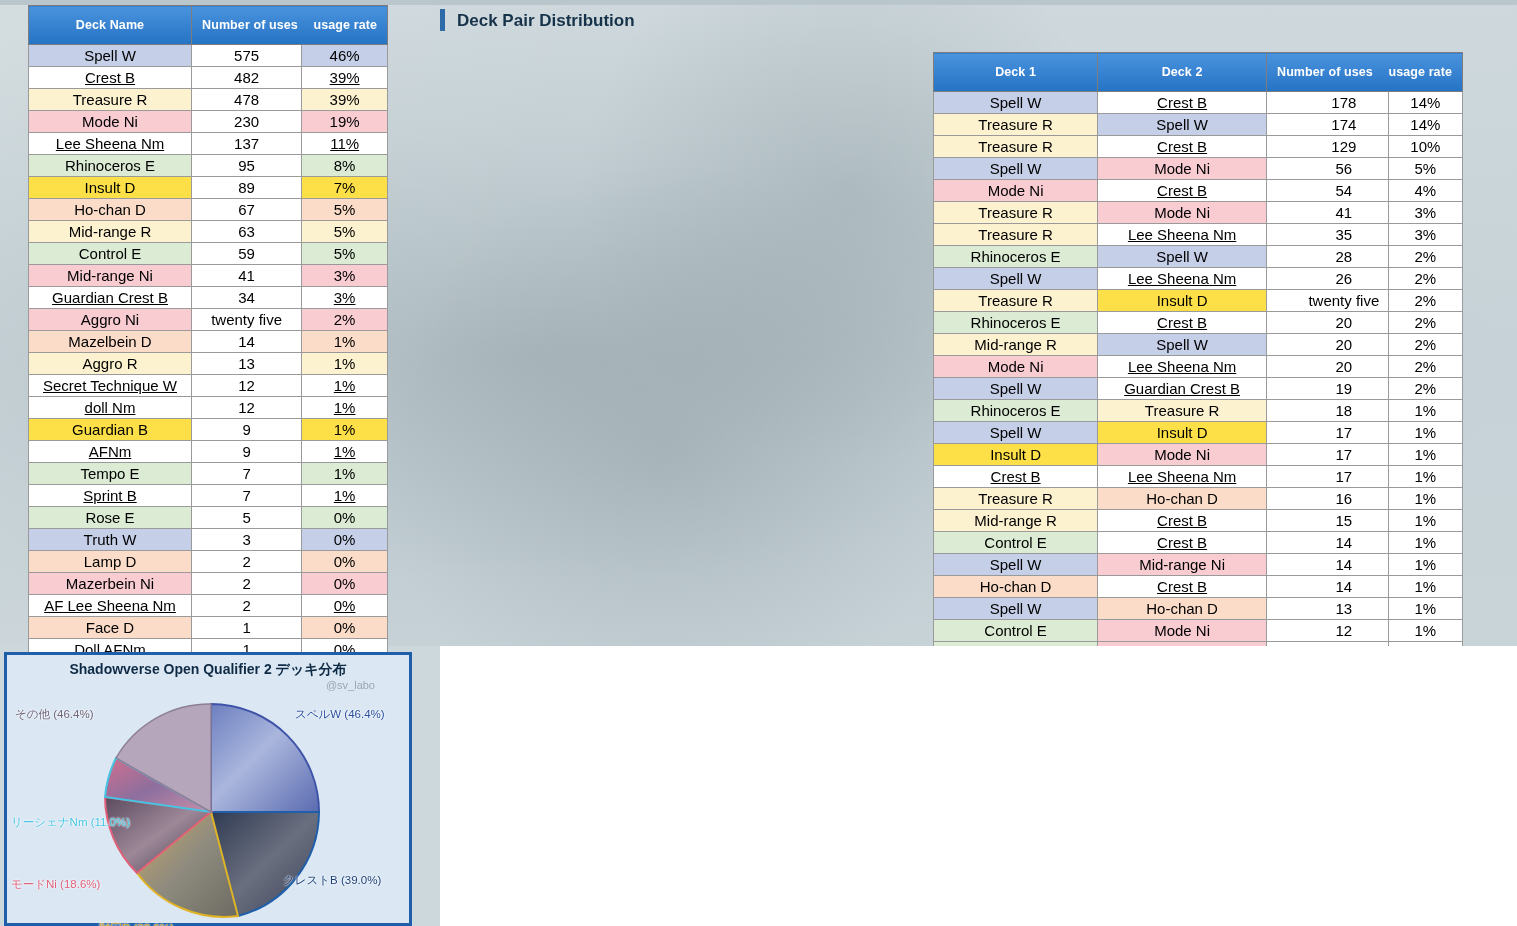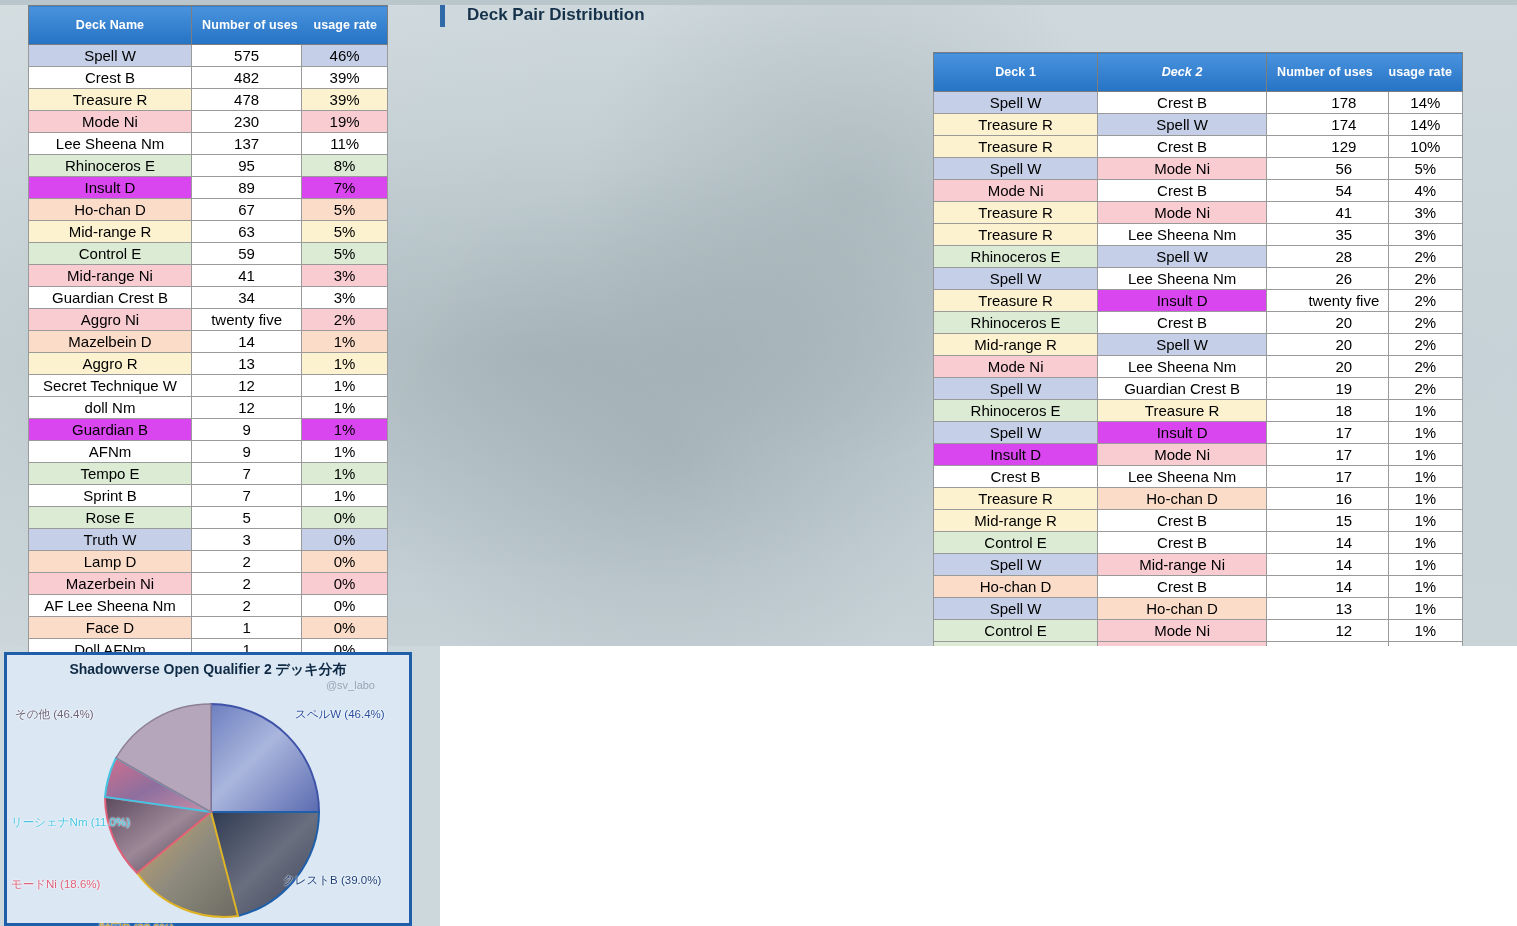--- a/index.html
+++ b/index.html
@@ -72,27 +72,27 @@
     border: 1px solid #9a9a9a;
     padding: 0 5px;
     height: 21px;
     line-height: 21px;
     text-align: center;
     color: #000000;
     white-space: nowrap;
   }
 
   
-  .c-white  { background:#ffffff; }
+  .c-white  { background:#ffffff;text-decoration:underline; }
   .c-blue   { background:#c5cfe8; }
   .c-cream  { background:#fdf2cf; }
   .c-pink   { background:#f9ccd2;margin-left:36px; }
   .c-green  { background:#dcecd4; }
   .c-peach  { background:#fbdcc8; }
-  .c-lblue  { background:#d946ef; }
+  .c-lblue  { background:#fde047; }
   .num-cell { background:#ffffff; }
 
   
   #left-table-wrap {
     position: absolute;
     left: 28px; top: 5px;
   }
   #left-table { width: 360px; }
   #left-table td.name { width: 200px; }
   #left-table td.uses { width: 90px; }
@@ -100,22 +100,22 @@
   #left-table th.h-name { width: 200px; }
   #left-table th.h-uses { width: 160px; }
 
   
   #section-header {
     position: absolute;
     left: 440px; top: 5px;
     width: 520px;
     height: 26px;
     display: flex;
-    align-items: flex-start;
-    gap: 22px;
+    align-items: flex-end;
+    gap: 12px;
   }
   #section-header .bar {
     width: 5px; height: 22px;
     background: #2f6aa8;
   }
   #section-header .title {
     font-size: 17px;
     font-weight: bold;
     color: #16324a;
   }
@@ -126,21 +126,21 @@
     left: 933px; top: 52px;
     height: 594px;
     overflow: hidden;
   }
   #right-table { width: 530px; }
   #right-table td.d1 { width: 178px; }
   #right-table td.d2 { width: 178px; }
   #right-table td.uses { width: 104px; padding-left: 38px; }
   #right-table td.rate { width: 70px; }
   #right-table th.h-d1 { width: 178px; }
-  #right-table th.h-d2 { width: 178px; font-style: italic; }
+  #right-table th.h-d2 { width: 178px; }
   #right-table th.h-uses { width: 174px; }
 
   
   #pie-card {
     position: absolute;
     left: 4px; top: 652px;
     width: 408px; height: 274px;
     background: #dbe8f4;
     border: 3px solid #1f5faa;
   }

